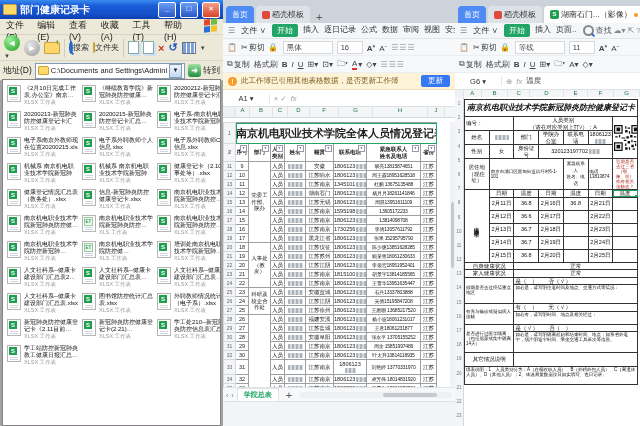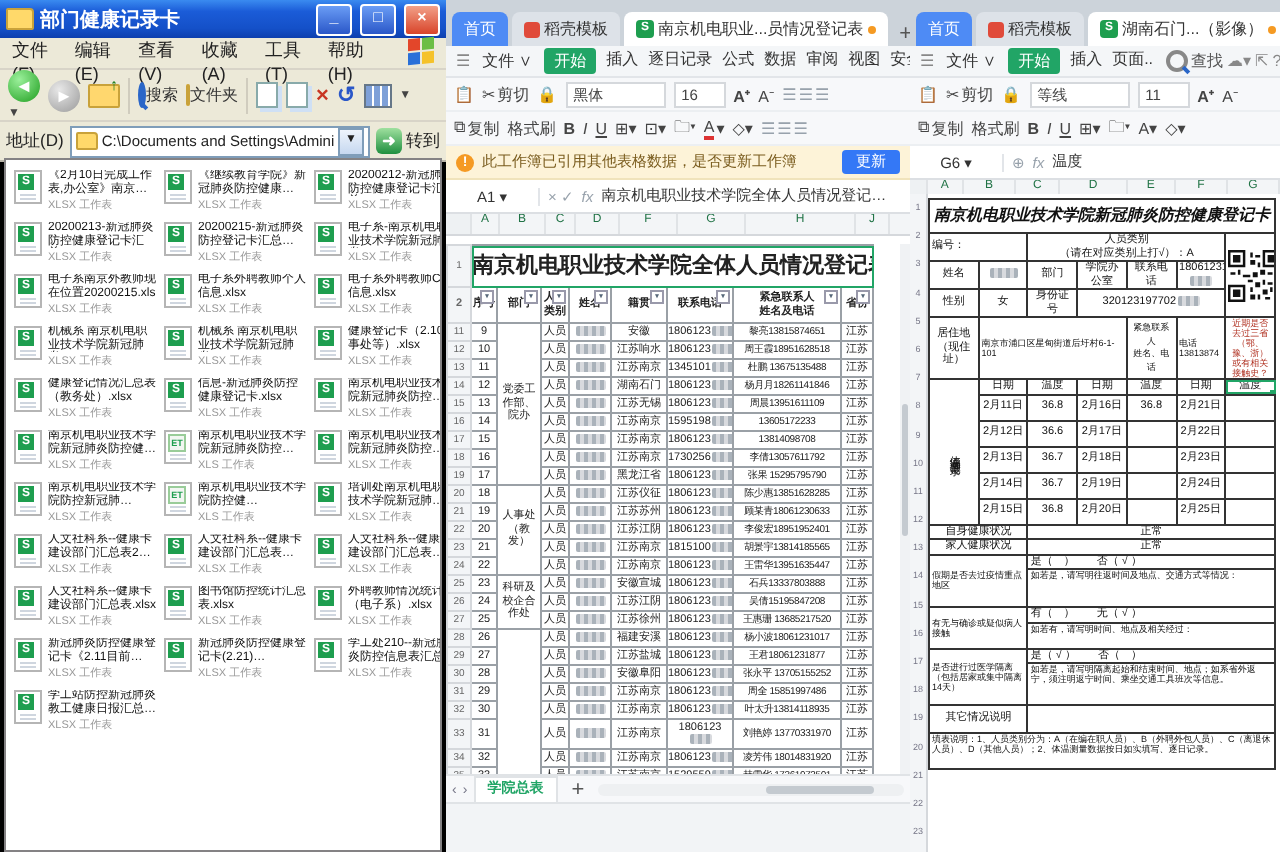--- a/index.html
+++ b/index.html
@@ -1,19 +1,19 @@
 <!DOCTYPE html>
 <html><head>
 <meta charset="utf-8">
 <style>
   html,body{margin:0;padding:0;background:#9aa0a6;-webkit-text-size-adjust:none;}
   #stage{position:relative;width:640px;height:426px;overflow:hidden;font-family:"Liberation Sans",sans-serif;background:#fff;}
   .win{position:absolute;top:0;bottom:0;overflow:hidden;}
   
-  #xp{left:0;width:223px;background:#000000;border-right:2px solid #0369a1;}
+  #xp{left:0;width:223px;background:#a3a3a3;border-right:2px solid #0369a1;}
   .xp-title{height:19px;background:linear-gradient(180deg,#3a8bf0 0%,#1b5cd8 30%,#1450c8 75%,#0d3fae 100%);display:flex;align-items:center;gap:3px;padding:0 3px;color:#fff;font-size:10px;font-weight:bold;}
   .xp-title .grow{flex:1;overflow:hidden;white-space:nowrap;}
   .xpfold{width:12px;height:9px;background:#ffd96a;border:1px solid #c9a23a;border-radius:1px 2px 1px 1px;flex:none;}
   .xpbtn{width:16px;height:14px;border-radius:2px;border:1px solid #fff;color:#fff;font-size:8px;line-height:12px;text-align:center;background:linear-gradient(180deg,#6a9df5,#2a57c8);margin-left:1px;flex:none;}
   .xpbtn.close{background:linear-gradient(180deg,#f2a088,#d8442a);font-weight:bold;}
   .xp-menu{height:15px;background:#ece9d8;border-bottom:1px solid #d8d4c8;display:flex;gap:8px;padding:0 6px;font-size:9px;color:#222;}
   .xp-menu .grow{flex:1;}
   .winflag{width:14px;height:14px;display:grid;grid-template-columns:6px 6px;grid-template-rows:6px 6px;gap:1px;transform:skewY(-6deg);}
   .winflag i{display:block;}
   .xp-tools{height:25px;background:#ece9d8;border-bottom:1px solid #d8d4c8;display:flex;align-items:center;gap:4px;padding:0 4px;font-size:8px;color:#333;}
@@ -494,25 +494,20 @@
       </div>
   </section>
 
   <section class="win" id="wps1">
     <div class="wps-tabs">
       <span class="wtab home">首页</span>
       <span class="wtab docer">
           <span class="dlogo"></span>
           <span>稻壳模板</span>
         </span>
-      <span class="wtab doc">
-          <span class="slogo">S</span>
-          <span>南京机电职业...员情况登记表</span>
-          <span class="odot"></span>
-        </span>
       <span class="plus">+</span>
     </div>
     <div class="wps-menu">
       <span class="dim">☰</span>
       <span><span>文件</span> ∨</span>
       <span id="mmenus" style="display:flex;gap:5px">
           <span class="mi active">开始</span>
           <span class="mi">插入</span>
           <span class="mi">逐日记录</span>
           <span class="mi">公式</span>
@@ -549,21 +544,20 @@
       <span class="alns">☰☰☰</span>
     </div>
     <div class="infobar">
       <span class="warnico">!</span>
       <span style="flex:1;overflow:hidden">此工作簿已引用其他表格数据，是否更新工作簿以同步最新数据？</span>
       <span class="updbtn">更新</span>
     </div>
     <div class="fbar">
       <span class="namebox"><span>A1</span> ▾</span>
       <span class="fxops">× ✓ <i style="font-style:italic">fx</i></span>
-      <span class="fxval">南京机电职业技术学院全体人员情况登记…</span>
     </div>
     <div class="colhdr" id="mcolhdr">
         <i class="corner" style="width: 12px;"></i>
         <i style="width: 13px;">A</i>
         <i style="width: 22px;">B</i>
         <i style="width: 14px;">C</i>
         <i style="width: 21px;">D</i>
         <i style="width: 28px;">F</i>
         <i style="width: 33px;">G</i>
         <i style="width: 54px;">H</i>

